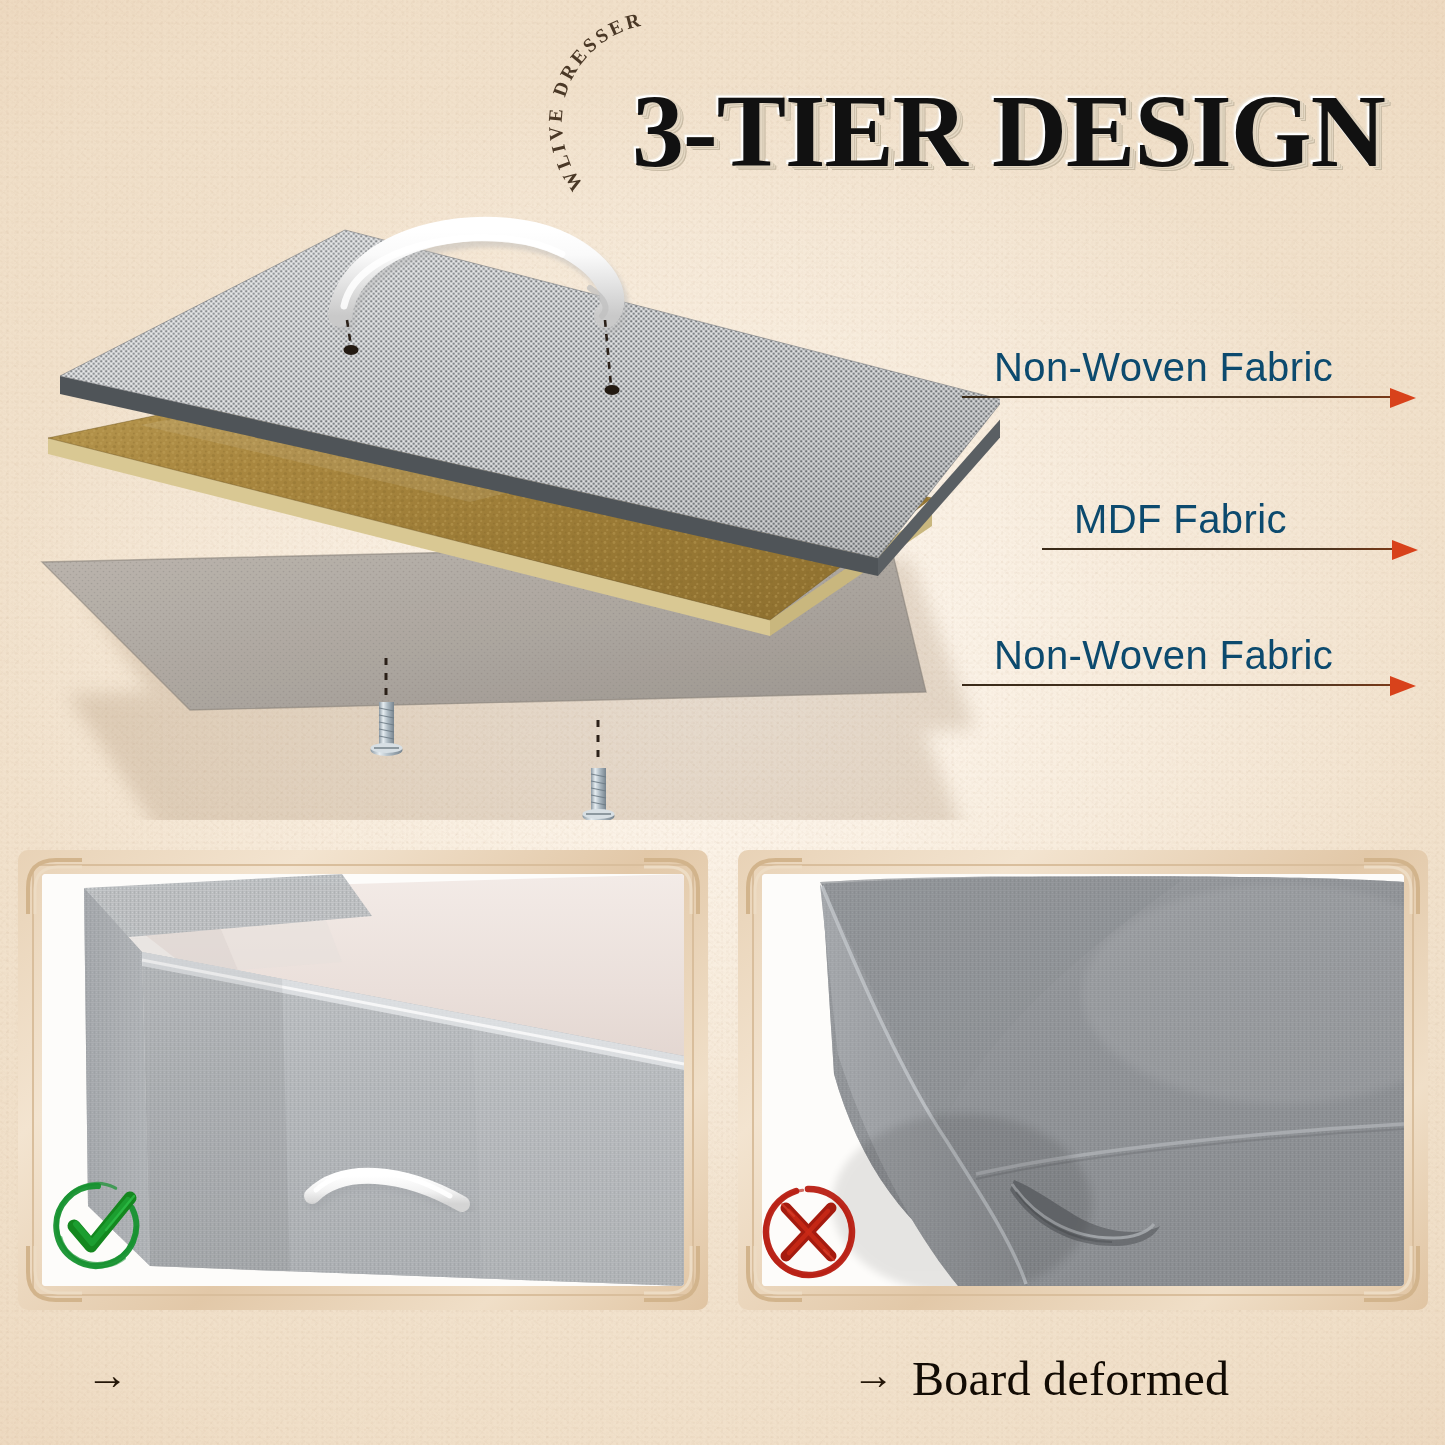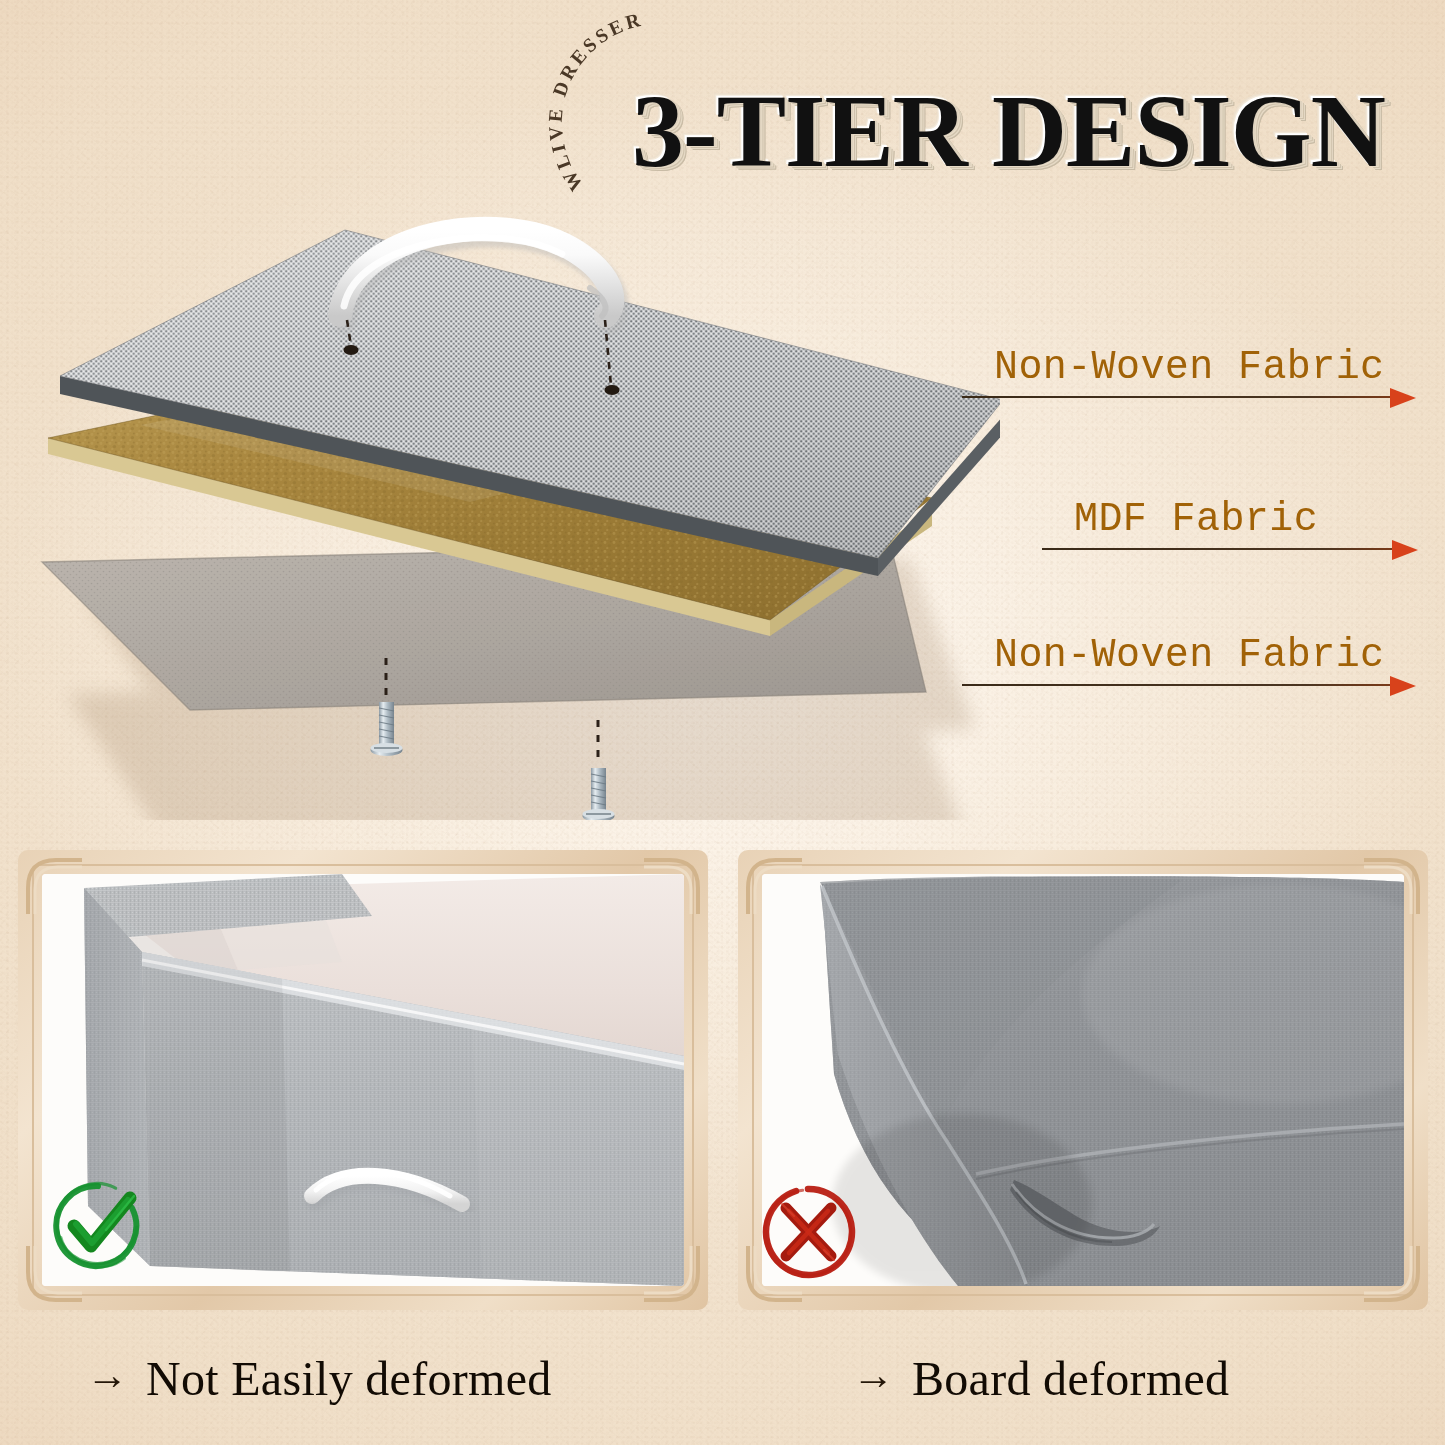--- a/index.html
+++ b/index.html
@@ -58,22 +58,22 @@
   }
 
   
   .diagram{position:absolute;left:0;top:180px;width:1000px;height:640px;}
   .diagram svg{display:block;}
 
   
   .label-row{position:absolute;height:80px;}
   .label-row .ltext{
     position:absolute;bottom:20px;left:32px;white-space:nowrap;
-    font-family:Liberation Mono, monospace;
-    font-size:40px;color:#a16207;letter-spacing:.4px;margin-top:39px;
+    font-family:Liberation Sans, sans-serif;
+    font-size:40px;color:#0c4a6e;letter-spacing:.4px;margin-top:39px;
   }
   .label-row .lline{
     position:absolute;bottom:12px;left:0;height:2px;
     background:linear-gradient(90deg,#3A2A18 0%,#4A3420 80%,#7a3a18 100%);
   }
   .label-row .larrow{
     position:absolute;bottom:2px;width:0;height:0;
     border-top:10px solid transparent;border-bottom:10px solid transparent;
     border-left:26px solid #D8421B;
   }
@@ -531,21 +531,20 @@
           <path d="M72,31 L33,73" stroke="#CC2A17" stroke-width="4.5" stroke-linecap="round" fill="none" opacity=".8"></path>
           <path d="M26,24 L38,36" stroke="#D8402C" stroke-width="2.2" stroke-linecap="round" fill="none" opacity=".7"></path>
           <path d="M78,80 L68,70" stroke="#D8402C" stroke-width="2.2" stroke-linecap="round" fill="none" opacity=".7"></path>
         </svg>
       </div>
     </div>
   </div>
 
   <div class="caption cap-left">
     <span class="carrow">→</span>
-    <span class="ctext">Not Easily deformed</span>
   </div>
 
   <div class="caption cap-right">
     <span class="carrow">→</span>
     <span class="ctext">Board deformed</span>
   </div>
 
 </div>
 
 </body></html>

